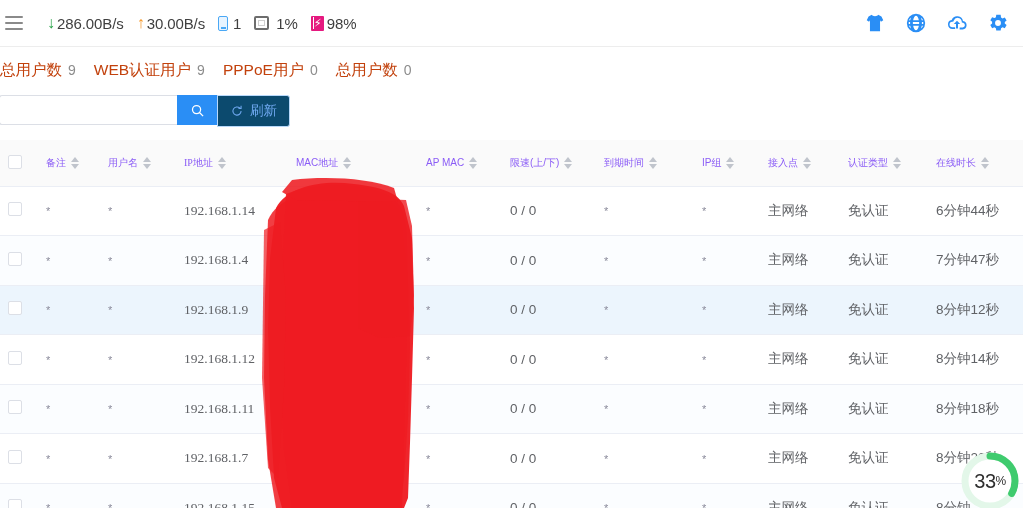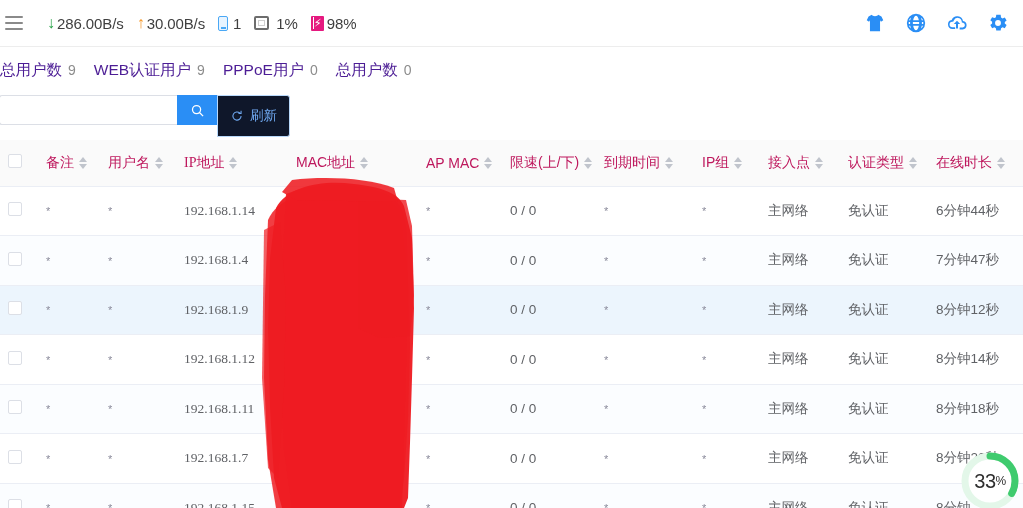--- a/index.html
+++ b/index.html
@@ -51,52 +51,52 @@
   .topicon { width:22px; height:22px; color:#2a8ef5; cursor:pointer; display:block; }
   .topicon svg { display:block; width:22px; height:22px; fill:#2a8ef5; }
 
   
   .statstrip {
     position:absolute; left:0; top:47px; width:1023px; height:40px;
     display:flex; align-items:center; overflow:hidden;
   }
   .statstrip .inner { display:flex; align-items:baseline; gap:18px; margin-top:6px; }
   .stat { display:flex; align-items:baseline; gap:6px; font-size:15.5px; white-space:nowrap; }
-  .stat .lbl { color:#4c1d95;text-align:center; }
+  .stat .lbl { color:#c2410c;text-align:center; }
   .stat .num { color:#8c8c8c; font-size:14px; }
 
   
   .searchrow {
     position:absolute; left:0; top:88px; width:1023px; height:44px;
     display:flex; align-items:center;
   }
   .searchwrap { display:flex; align-items:stretch; height:30px; margin-left:-1px; }
   .search-input {
     width:178px; height:30px; border:1px solid #dcdfe6; border-right:none;
     border-radius:3px 0 0 3px; outline:none; padding:0 8px;
     font-family:inherit; font-size:13px; color:#555; background:#fff;
   }
   .search-btn {
     width:40px; height:30px; background:#2a8ef5; border:1px solid #2a8ef5;
     display:flex; align-items:center; justify-content:center; cursor:pointer;
   }
   .search-btn svg { width:15px; height:15px; stroke:#fff; fill:none; stroke-width:2; }
   .refresh-btn {
-    height:42px; padding:0 12px; background:#0f172a; border:1px solid #b9d9fb;
+    height:32px; padding:0 12px; background:#0c4a6e; border:1px solid #b9d9fb;
     border-radius:0 3px 3px 0; display:flex; align-items:center; gap:6px;
     cursor:pointer; color:#6fa8f0; font-size:13.5px;
   }
   .refresh-btn svg { width:14px; height:14px; stroke:#6fa8f0; fill:none; stroke-width:1.8; }
 
   
   .tablewrap { position:absolute; left:0; top:140px; width:1023px; height:368px; overflow:hidden; }
   table.grid { width:1023px; border-collapse:collapse; table-layout:fixed; }
   table.grid thead th {
     height:46px; background:#fafafa; border-bottom:1px solid #ebeef5;
-    font-weight:400; font-size:14px; color:#be185d; text-align:left;
+    font-weight:400; font-size:10px; color:#8b5cf6; text-align:left;
     padding:0; vertical-align:middle;
   }
   .thcell { display:flex; align-items:center; gap:5px; }
   .sorter { display:inline-flex; flex-direction:column; line-height:0; gap:2px; }
   .sorter i { width:0;height:0;border-left:4px solid transparent;border-right:4px solid transparent; }
   .sorter .up { border-bottom:5px solid #c0c4cc; }
   .sorter .dn { border-top:5px solid #c0c4cc; }
 
   table.grid tbody td {
     height:49.5px; border-bottom:1px solid #ebeef5;

